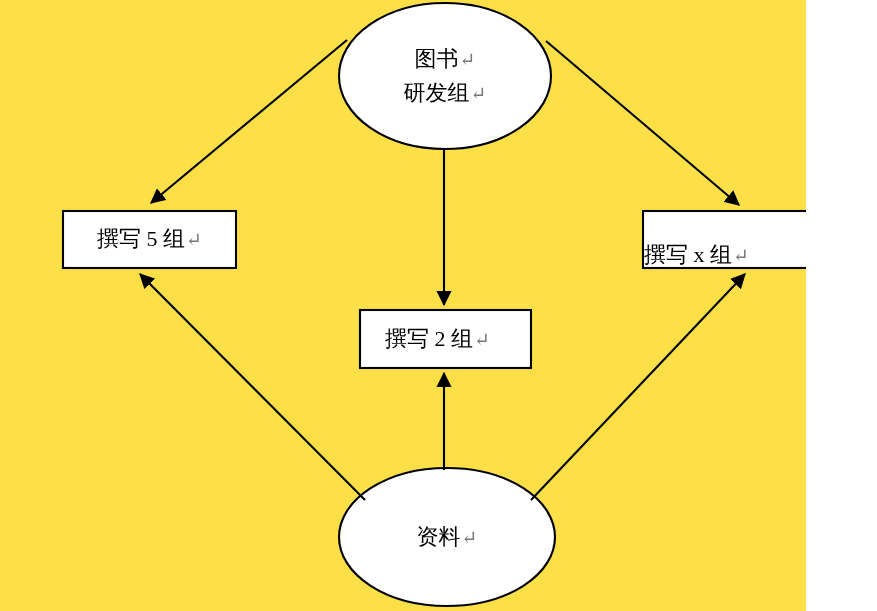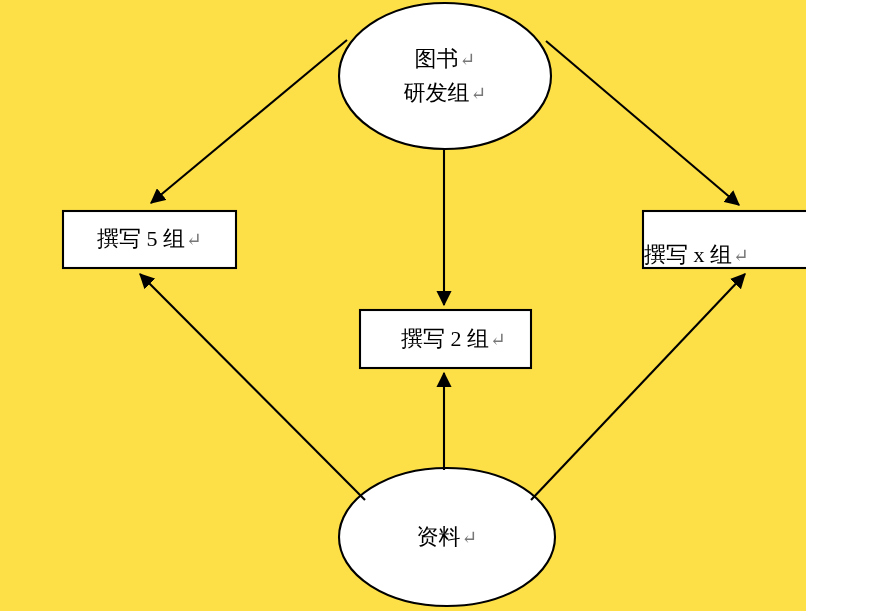--- a/index.html
+++ b/index.html
@@ -86,21 +86,21 @@
 
   <div class="node-label" style="left:339px; top:3px; width:212px; height:146px;">
     <span class="line"><span>图书</span><span class="pilcrow">↵</span></span>
     <span class="line"><span>研发组</span><span class="pilcrow">↵</span></span>
   </div>
 
   <div class="node-label" style="left:63px; top:211px; width:173px; height:57px;">
     <span class="line"><span>撰写 5 组</span><span class="pilcrow">↵</span></span>
   </div>
 
-  <div class="node-label" style="left:368px; top:310px; width:171px; height:58px;border-radius:21px;">
+  <div class="node-label" style="left:352px; top:310px; width:171px; height:58px;border-radius:21px;">
     <span class="line"><span>撰写 2 组</span><span class="pilcrow">↵</span></span>
   </div>
 
   <div class="node-label" style="left:610px; top:211px; width:173px; height:57px;margin-top:16px;">
     <span class="line"><span>撰写 x 组</span><span class="pilcrow">↵</span></span>
   </div>
 
   <div class="node-label" style="left:339px; top:468px; width:216px; height:138px;">
     <span class="line"><span>资料</span><span class="pilcrow">↵</span></span>
   </div>

